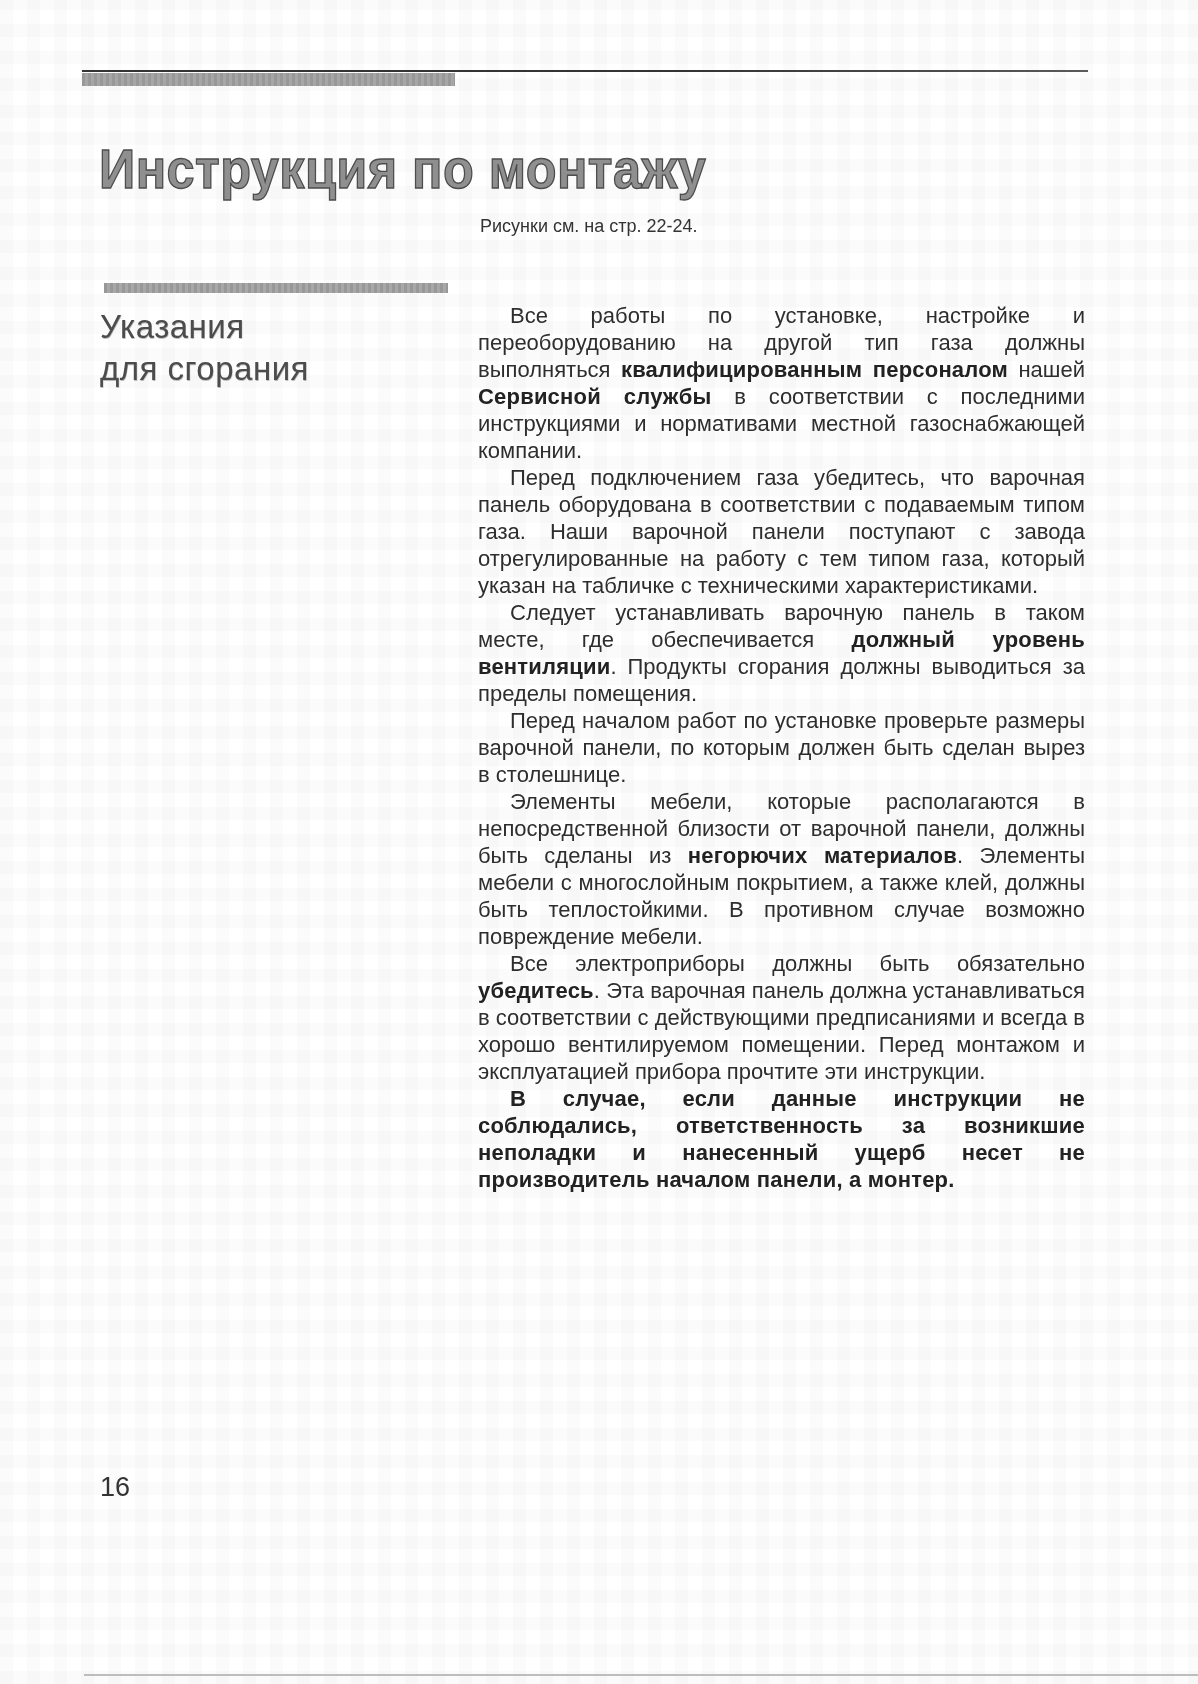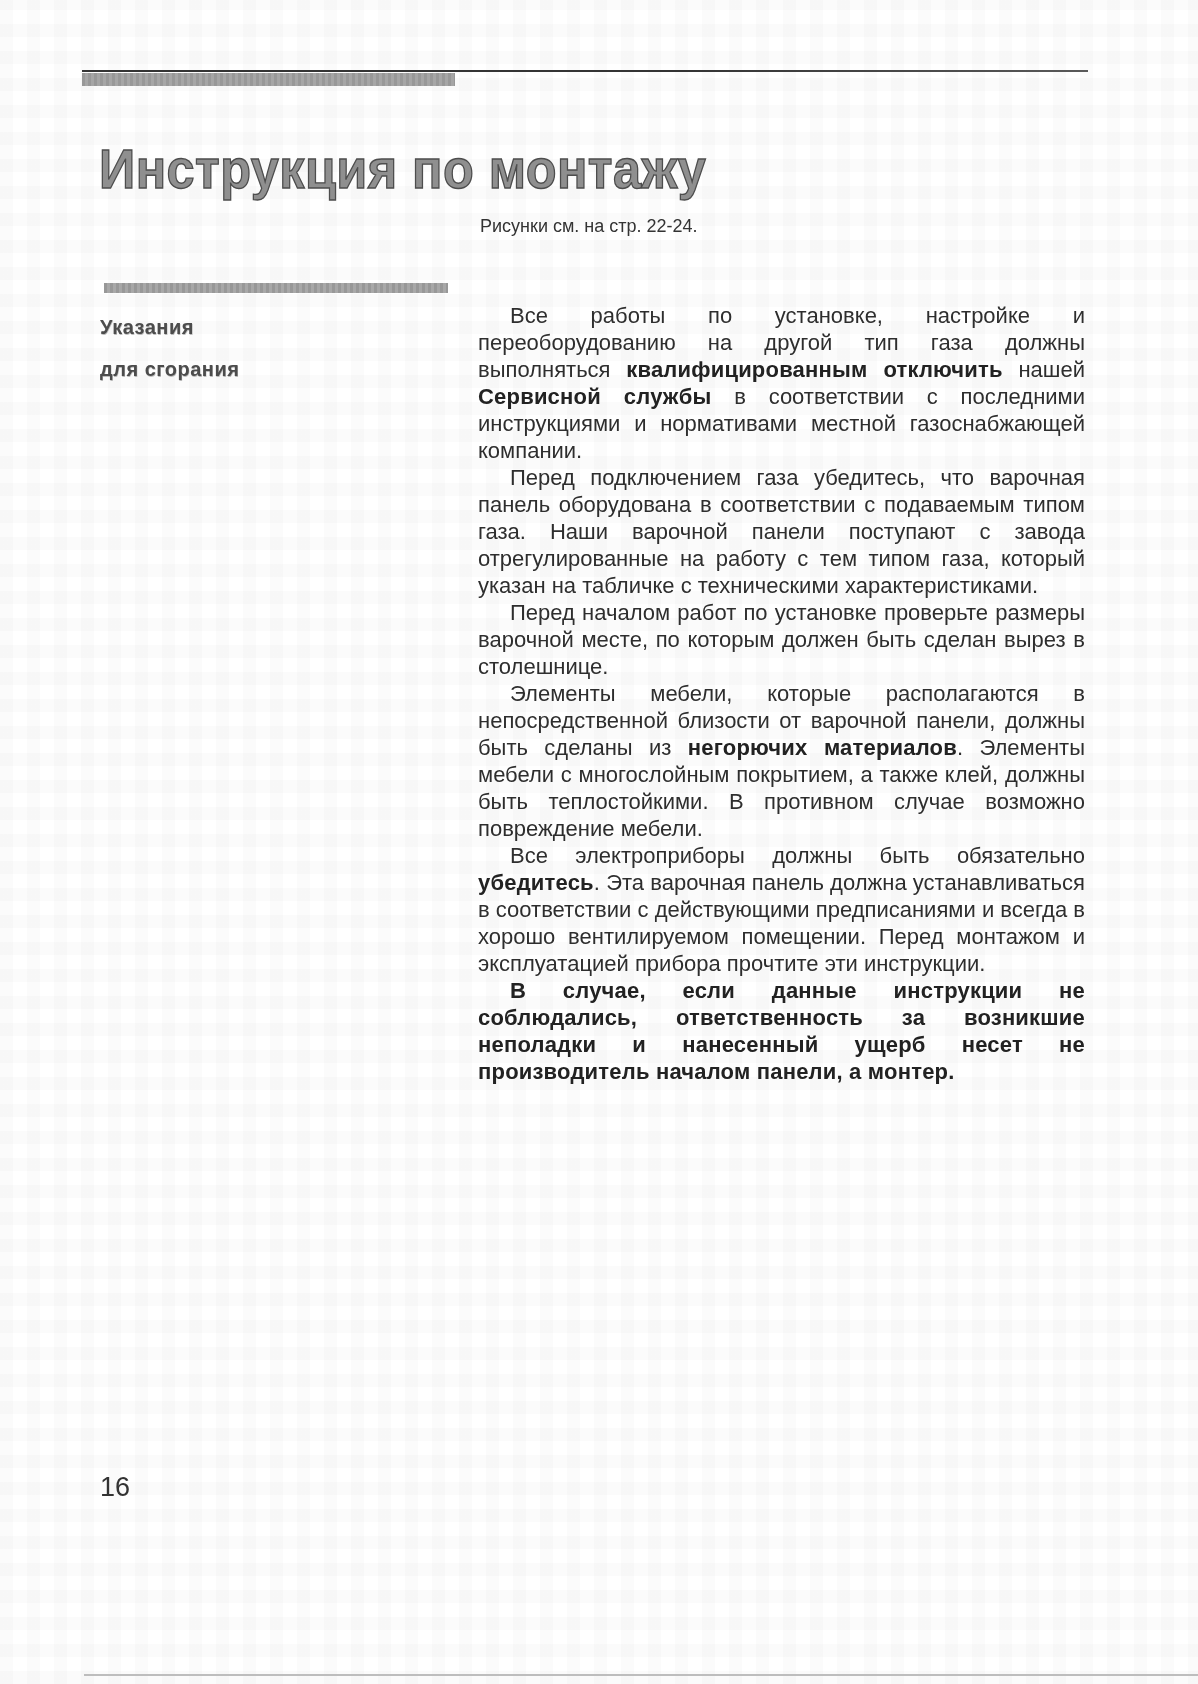--- a/index.html
+++ b/index.html
@@ -46,21 +46,21 @@
   .figures-note{
     position:absolute;left:480px;top:216px;
     font-size:18px;color:#333;
   }
   .bar-section{
     position:absolute;left:104px;top:283px;width:344px;height:10px;
     background:repeating-linear-gradient(90deg,#989898 0 3px,#a8a8a8 3px 6px);
   }
   .section-heading{
     position:absolute;left:100px;top:306px;
-    font-size:20px;font-weight:700;line-height:42px;
+    font-size:33px;font-weight:400;line-height:42px;
     color:var(--heading-text);
     letter-spacing:0.5px;
     text-shadow:0.5px 0.5px 0 rgba(0,0,0,0.25);
   }
   .body-col{
     position:absolute;left:478px;top:302px;width:607px;
     font-size:22px;line-height:27px;
     text-align:justify;
     color:var(--body-text);
   }
@@ -95,23 +95,24 @@
   <div class="figures-note">Рисунки см. на стр. 22-24.</div>
 
   <div class="bar-section"></div>
 
   <div class="section-heading">
     <div>Указания</div>
     <div>для сгорания</div>
   </div>
 
   <div class="body-col">
-      <p class="para"><span>Все работы по установке, настройке и переоборудованию на другой тип газа должны выполняться </span><span class="b">квалифицированным отключить</span><span> нашей </span><span class="b">Сервисной службы</span><span> в соответствии с последними инструкциями и нормативами местной газоснабжающей компании.</span></p>
+      <p class="para"><span>Все работы по установке, настройке и переоборудованию на другой тип газа должны выполняться </span><span class="b">квалифицированным персоналом</span><span> нашей </span><span class="b">Сервисной службы</span><span> в соответствии с последними инструкциями и нормативами местной газоснабжающей компании.</span></p>
       <p class="para"><span>Перед подключением газа убедитесь, что варочная панель оборудована в соответствии с подаваемым типом газа. Наши варочной панели поступают с завода отрегулированные на работу с тем типом газа, который указан на табличке с техническими характеристиками.</span></p>
-      <p class="para"><span>Перед началом работ по установке проверьте размеры варочной месте, по которым должен быть сделан вырез в столешнице.</span></p>
+      <p class="para"><span>Следует устанавливать варочную панель в таком месте, где обеспечивается </span><span class="b">должный уровень вентиляции</span><span>. Продукты сгорания должны выводиться за пределы помещения.</span></p>
+      <p class="para"><span>Перед началом работ по установке проверьте размеры варочной панели, по которым должен быть сделан вырез в столешнице.</span></p>
       <p class="para"><span>Элементы мебели, которые располагаются в непосредственной близости от варочной панели, должны быть сделаны из </span><span class="b">негорючих материалов</span><span>. Элементы мебели с многослойным покрытием, а также клей, должны быть теплостойкими. В противном случае возможно повреждение мебели.</span></p>
       <p class="para"><span>Все электроприборы должны быть обязательно </span><span class="b">убедитесь</span><span>. Эта варочная панель должна устанавливаться в соответствии с действующими предписаниями и всегда в хорошо вентилируемом помещении. Перед монтажом и эксплуатацией прибора прочтите эти инструкции.</span></p>
       <p class="para"><span class="b">В случае, если данные инструкции не соблюдались, ответственность за возникшие неполадки и нанесенный ущерб несет не производитель началом панели, а монтер.</span></p>
     </div>
 
   <div class="page-number">16</div>
 
   <div class="rule-bottom"></div>
 
 </div>

